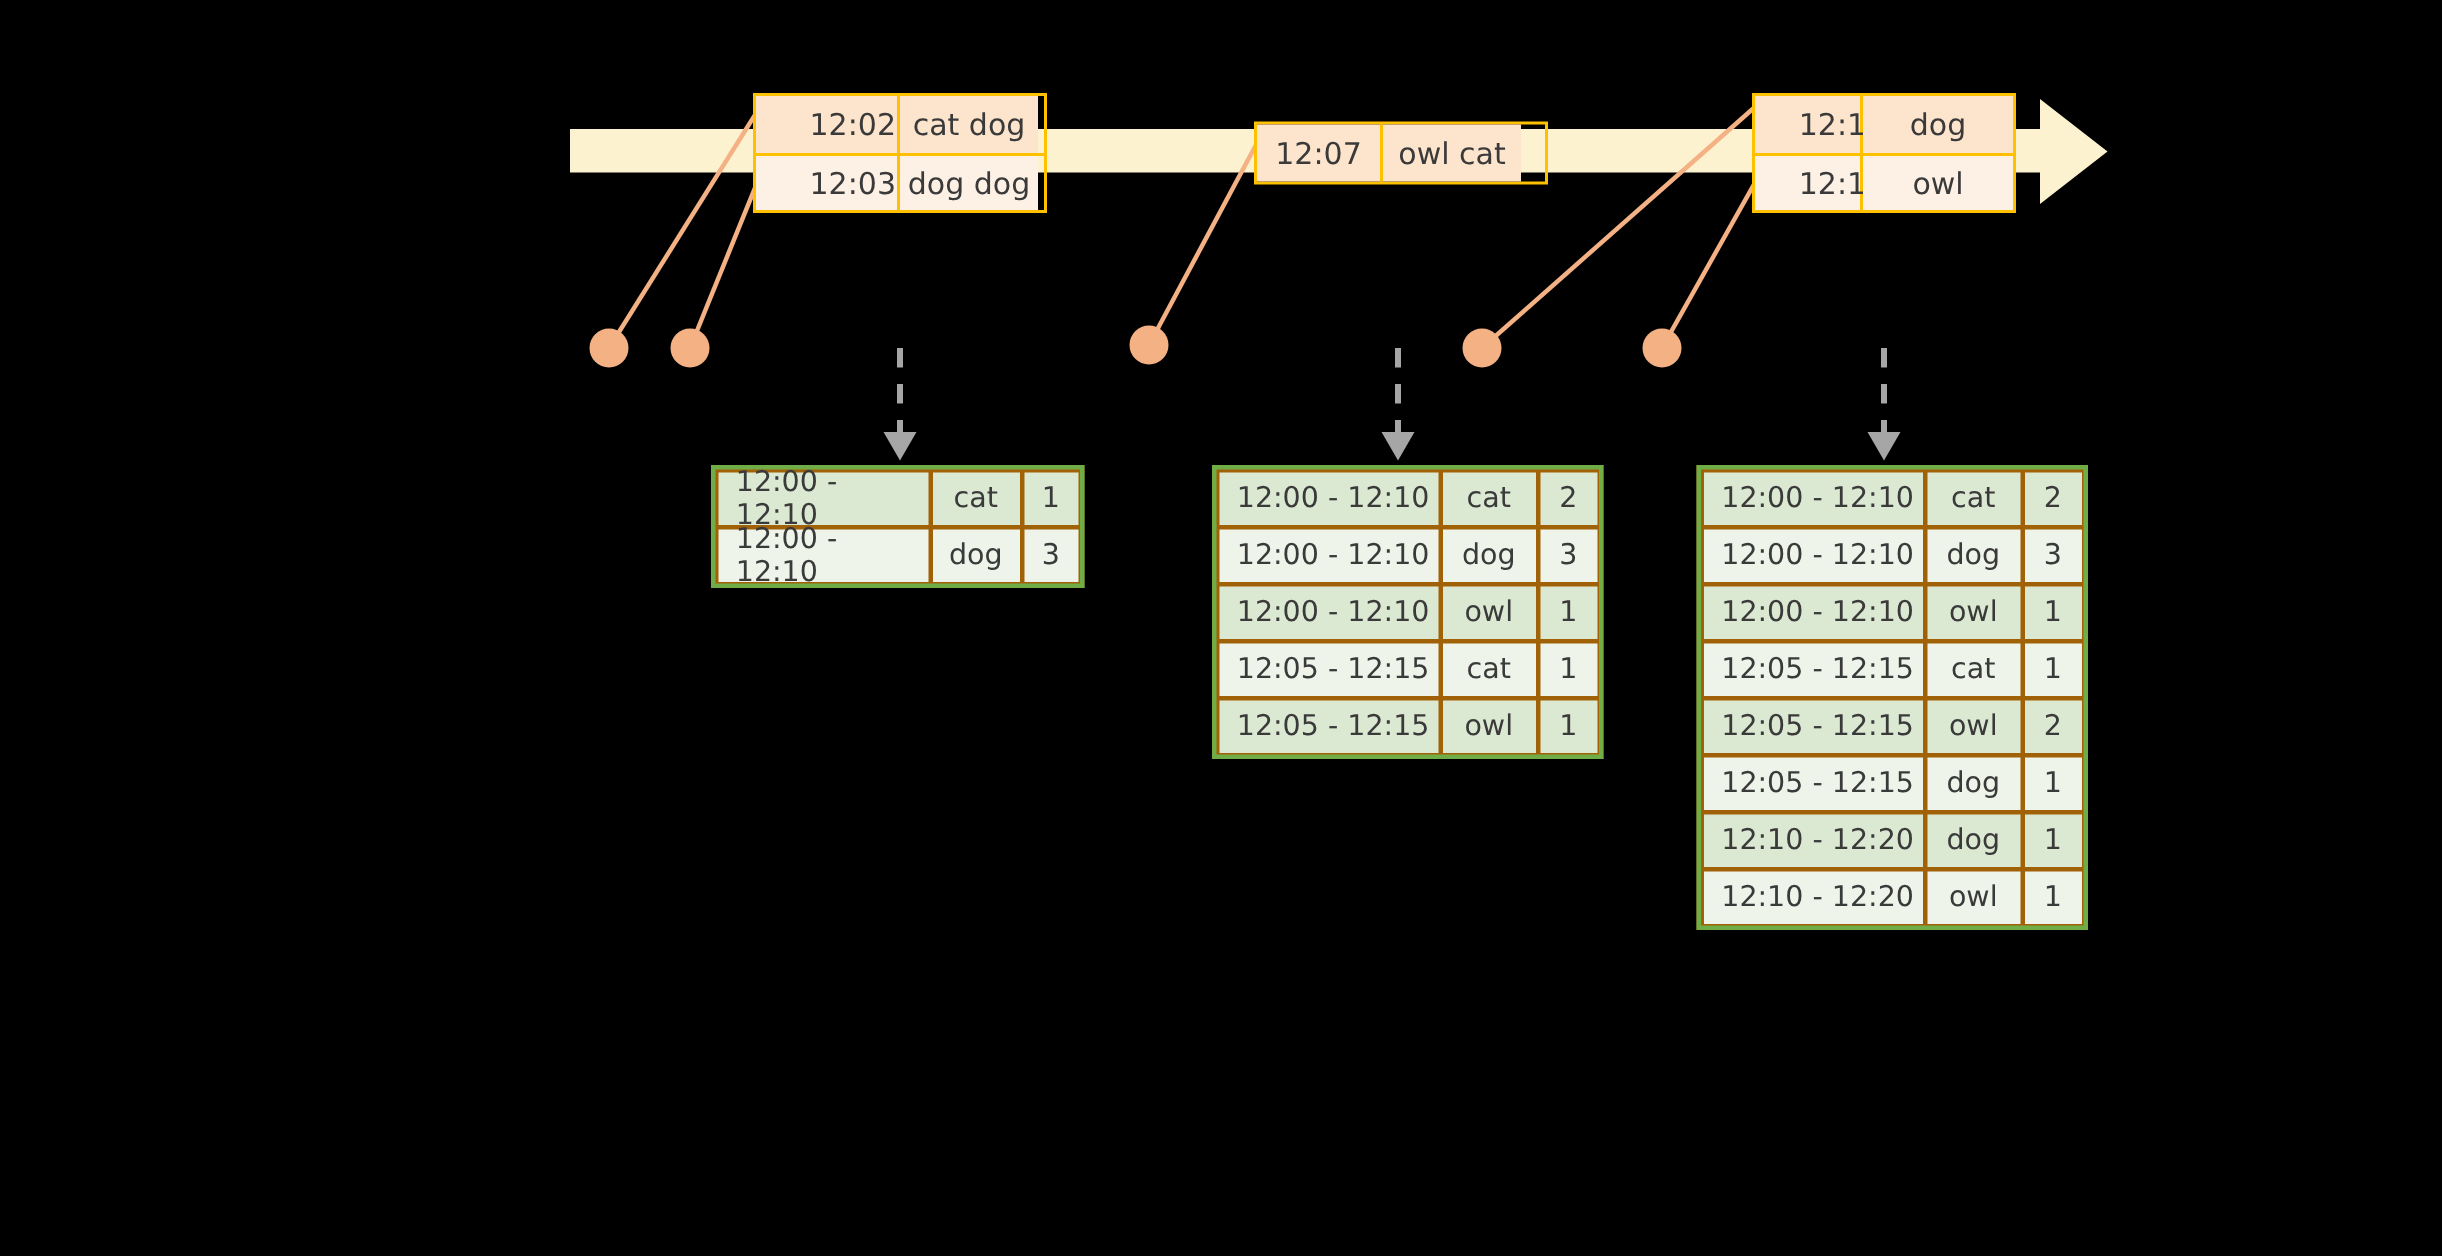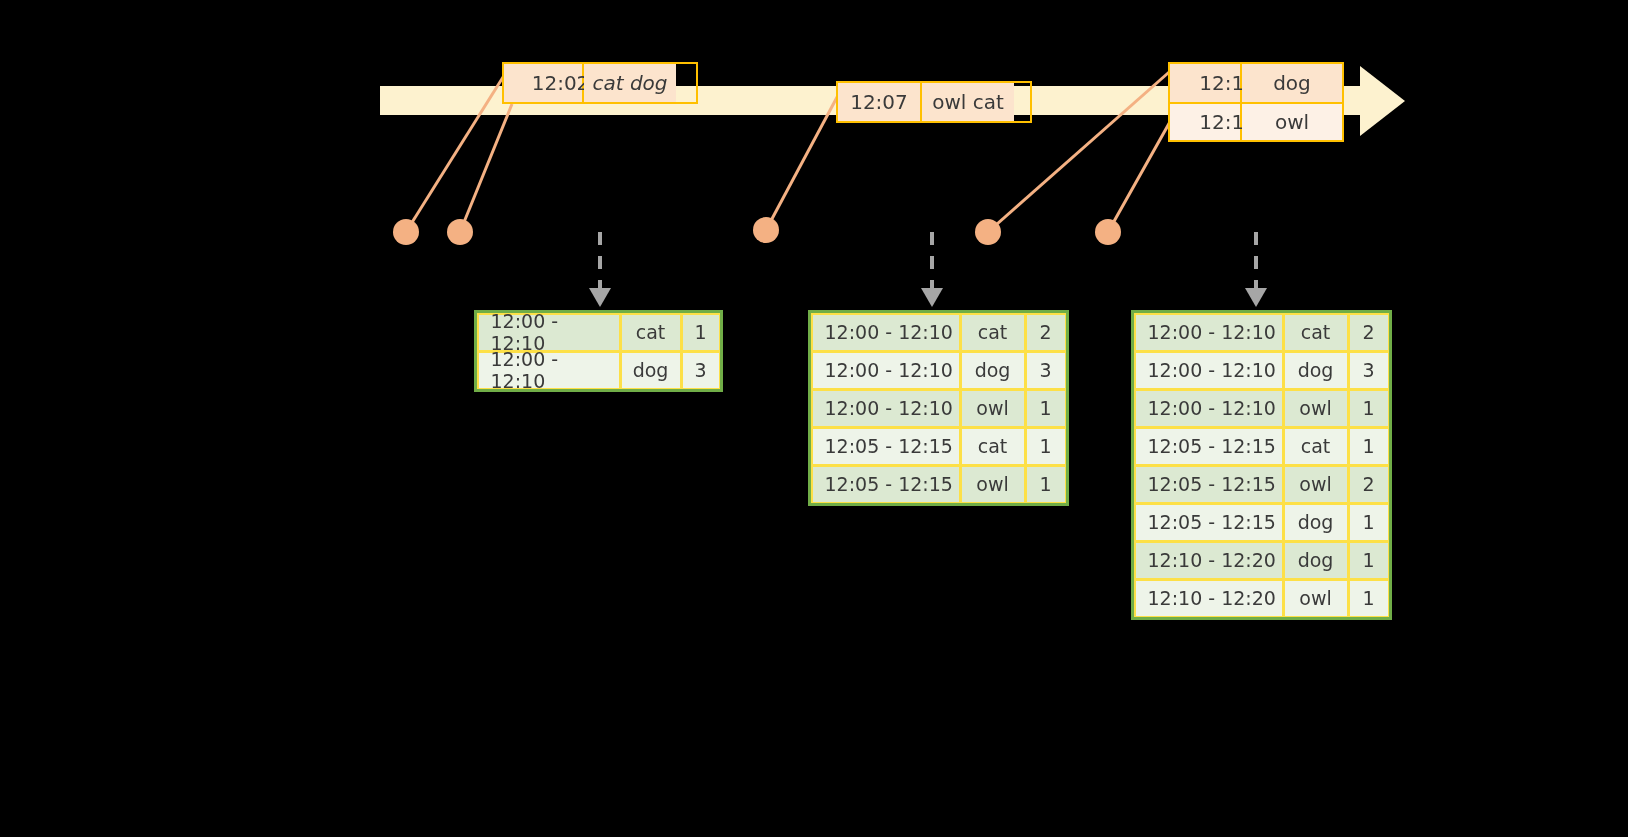--- a/index.html
+++ b/index.html
@@ -19,32 +19,32 @@
   .ev .row{display:flex;height:38px;box-sizing:border-box;}
   .ev .row+.row{border-top:2px solid #ffc000;}
   .ev .t{display:flex;align-items:center;justify-content:center;
          border-right:2px solid #ffc000;box-sizing:border-box;}
   .ev .v{display:flex;align-items:center;justify-content:center;box-sizing:border-box;}
   .ev .row.a .t,.ev .row.a .v{background:#fce4cd;}
   .ev .row.b .t,.ev .row.b .v{background:#fdf1e6;}
   .ev .t,.ev .v{font-size:20px;color:#3a3a3a;}
 
   #ev1{left:502px;top:62px;width:196px;}
-  #ev1 .t{width:80px;padding-left:35px;} #ev1 .v{width:92px;font-style:italic;}
+  #ev1 .t{width:96px;padding-left:35px;} #ev1 .v{width:92px;}
   #ev2{left:836px;top:81px;width:196px;text-align:right;}
   #ev2 .t{width:84px;} #ev2 .v{width:92px;}
   #ev3{left:1168px;top:62px;width:176px;}
   #ev3 .t{width:72px;padding-left:46px;} #ev3 .v{width:100px;}
 
   .dot{position:absolute;width:26px;height:26px;border-radius:50%;
        background:#f4b183;}
 
   
   .gt{position:absolute;border:3px solid #70ad47;box-sizing:border-box;
-      background:#fde047;}
+      background:#a16207;}
   .gt .r{display:flex;}
   .gt .c{font-size:19px;color:#3a3a3a;display:flex;align-items:center;
          justify-content:center;height:35px;box-sizing:border-box;
          margin:1.5px;}
   .gt .r.a .c{background:#dce9d2;}
   .gt .r.b .c{background:#eef4e9;}
   .gt .c.k{justify-content:flex-start;padding-left:12px;}
 
   #gt1{left:474px;top:310px;}
   #gt1 .c1{width:140px;} #gt1 .c2{width:58px;} #gt1 .c3{width:36px;}
@@ -79,20 +79,24 @@
       <polygon points="921,288 943,288 932,307"></polygon>
       <polygon points="1245,288 1267,288 1256,307"></polygon>
     </g>
   </svg>
 
   <div class="ev" id="ev1">
     <div class="row a">
       <div class="t">12:02</div>
       <div class="v">cat dog</div>
     </div>
+    <div class="row b">
+      <div class="t">12:03</div>
+      <div class="v">dog dog</div>
+    </div>
   </div>
 
   <div class="ev" id="ev2">
     <div class="row a">
       <div class="t">12:07</div>
       <div class="v">owl cat</div>
     </div>
   </div>
 
   <div class="ev" id="ev3">

